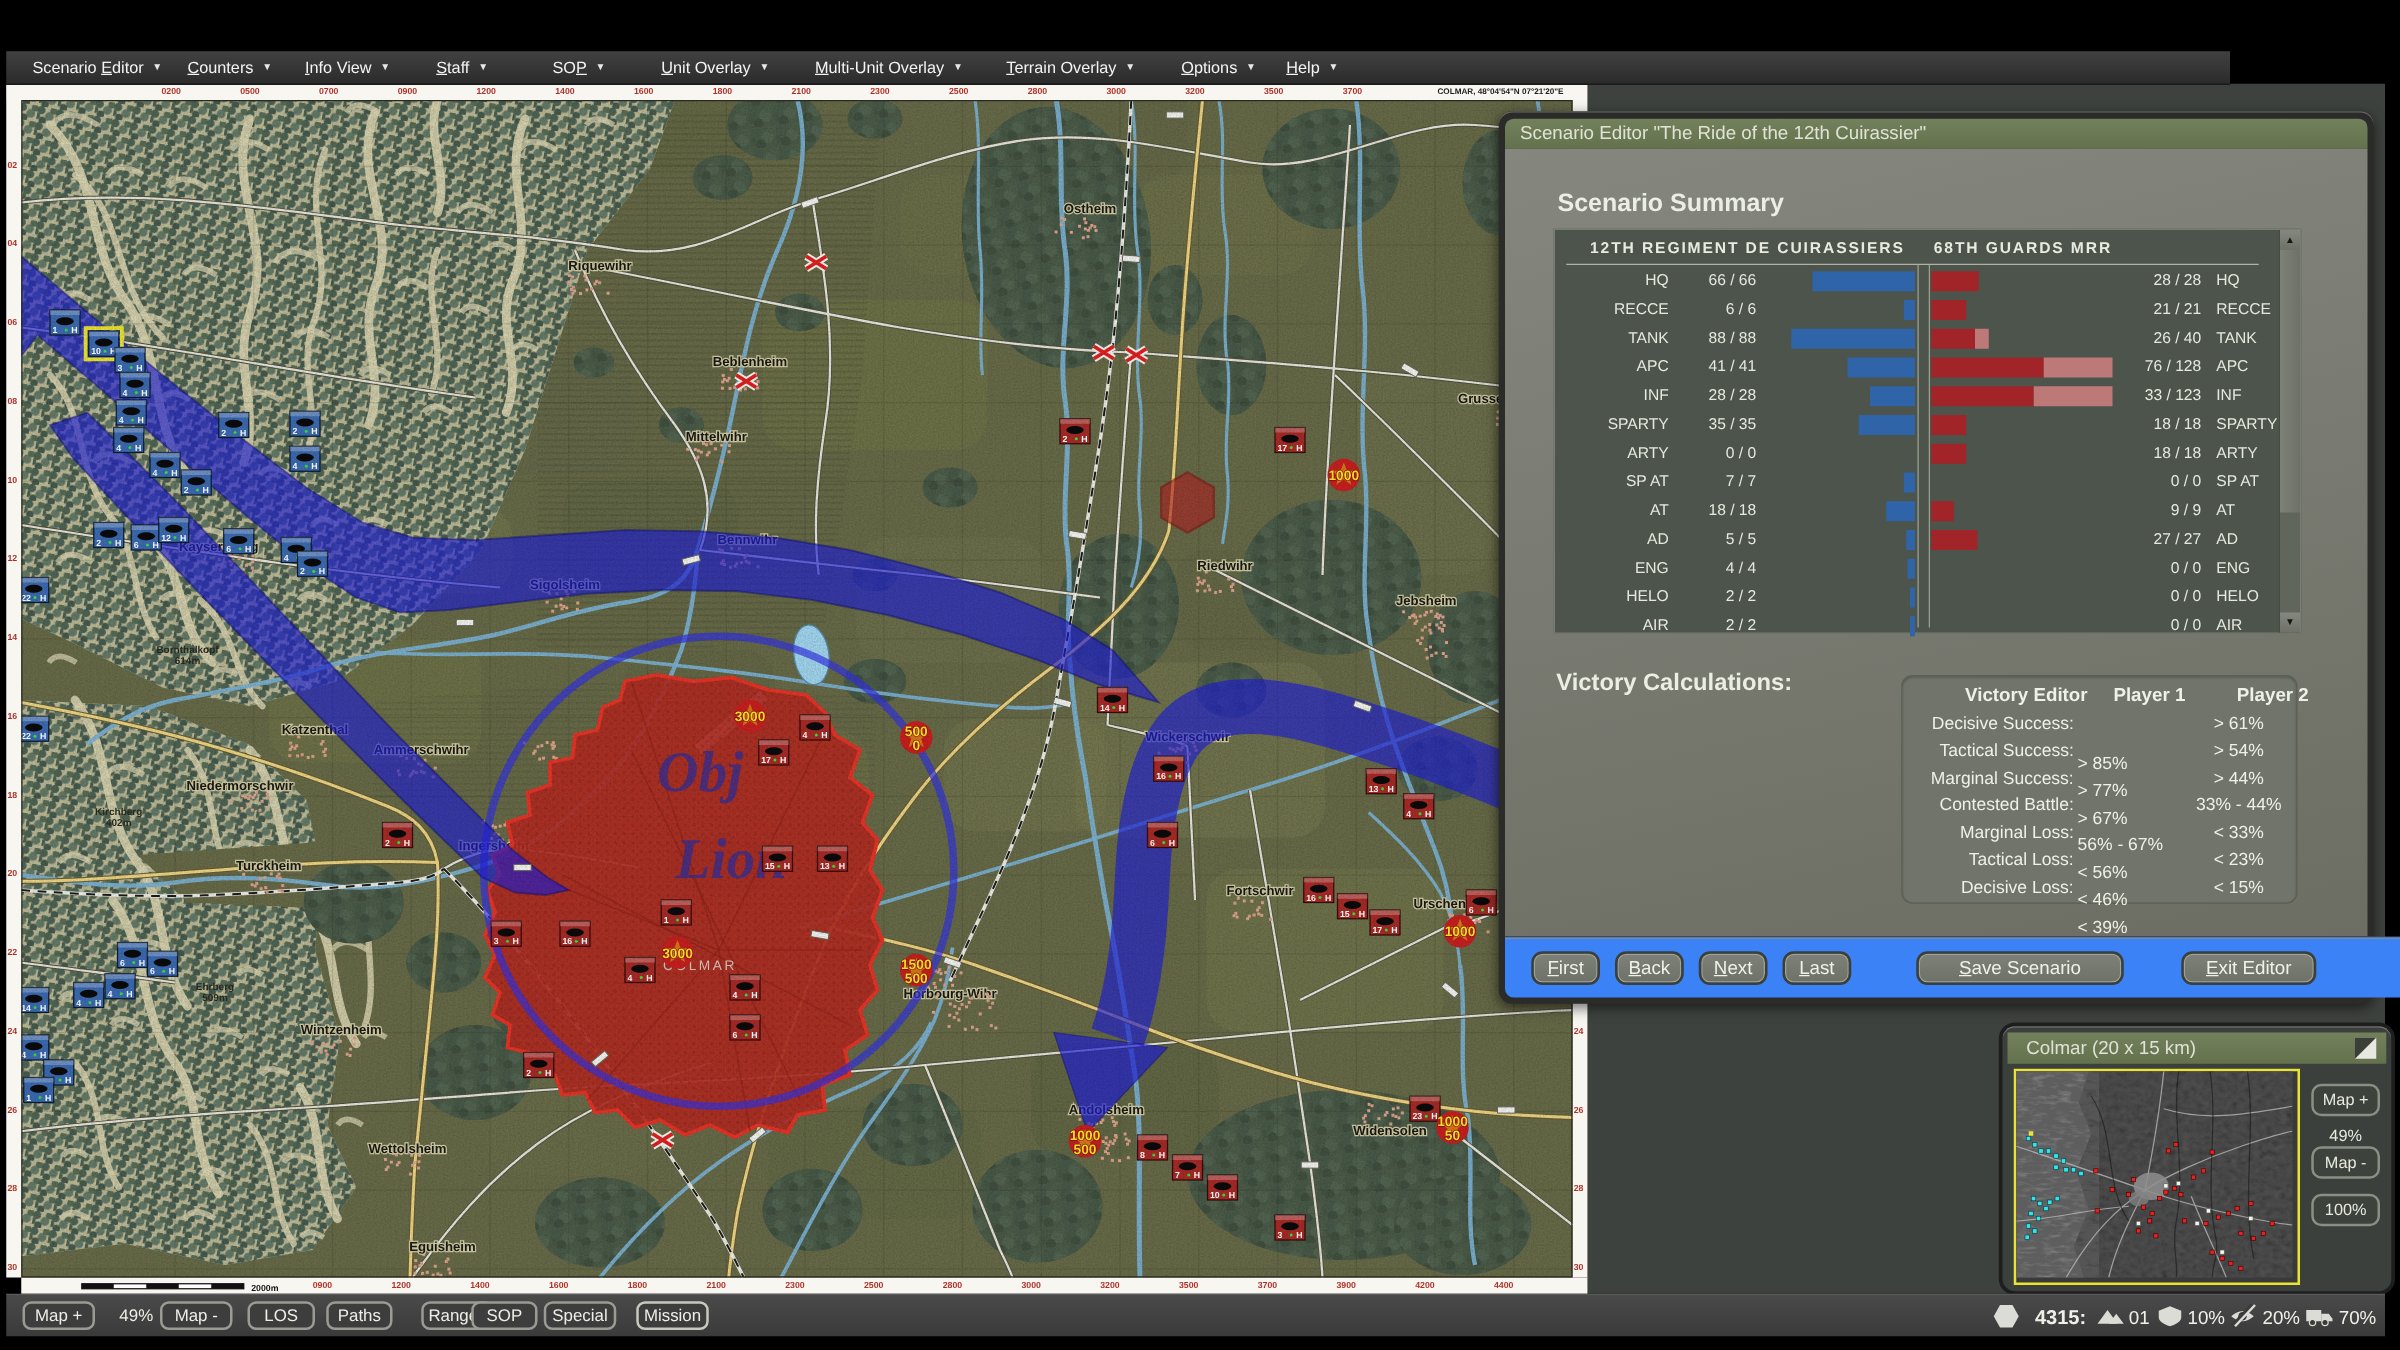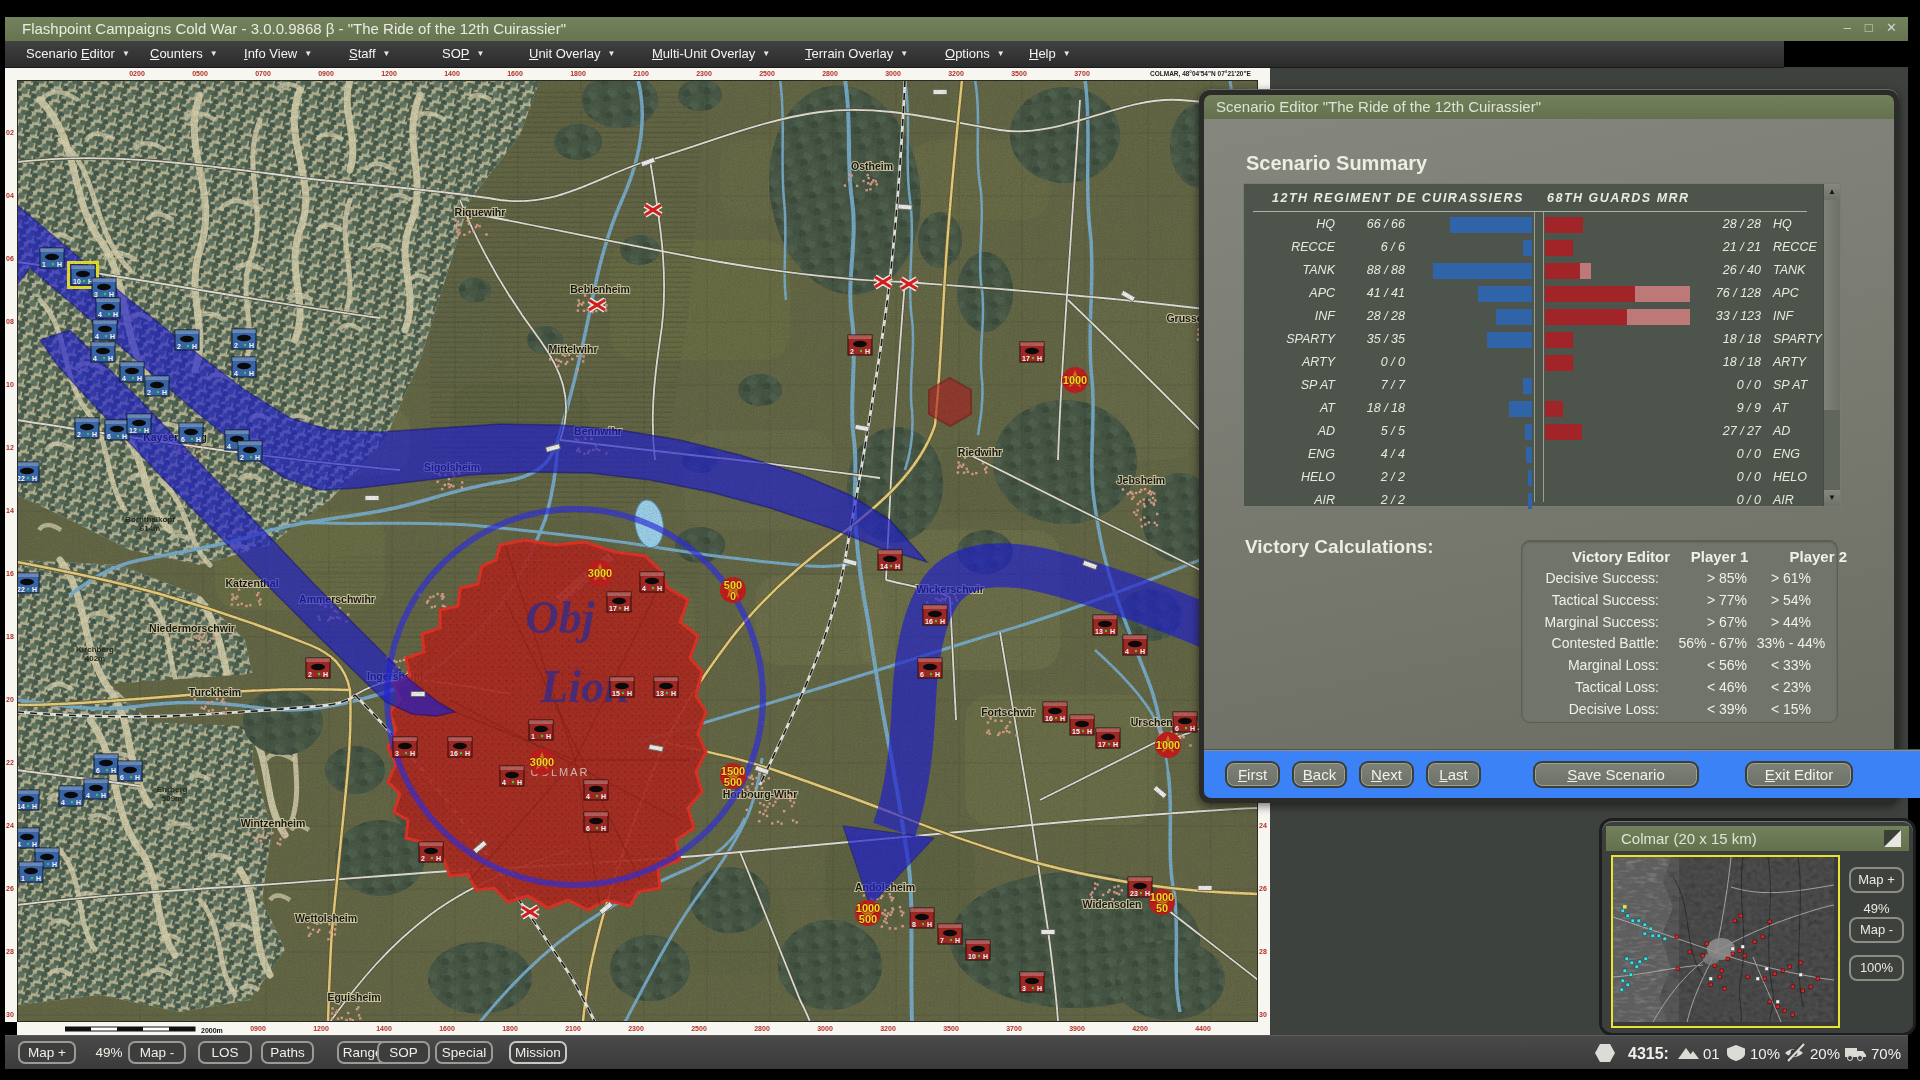--- a/index.html
+++ b/index.html
@@ -31,21 +31,21 @@
 #map{left:17px;top:80px;width:1241px;height:942px;background:#6a6d4b;}
 
 #sw{left:1199px;top:89px;width:700px;height:714px;background:#2b2b29;border-radius:11px;
   box-shadow:0 3px 10px rgba(0,0,0,.55), inset 0 1px 0 #6a6a66;}
 #swtitle{left:5px;top:6px;width:690px;height:24px;background:linear-gradient(#73805c,#64714d);
   color:#dfe3d5;font-size:15px;line-height:24px;border-radius:7px 7px 0 0;}
 #swbody{left:5px;top:30px;width:690px;height:630px;background:linear-gradient(168deg,#85867d,#6c6d63);}
 #swfoot{left:5px;top:660px;width:783px;height:48px;background:#3b82f6;border-top:1px solid #52544b;
   box-shadow:inset 0 1px 0 #8e9086;border-radius:0 0 7px 7px;}
 #ssum{left:42px;top:33px;font-size:20px;font-weight:bold;color:#ebeee3;}
-#stable{left:39px;top:64px;width:596px;height:322px;background:#4d544b;border:1px solid #787c72;font-style:italic;}
+#stable{left:39px;top:64px;width:596px;height:322px;background:#4d544b;border:1px solid #787c72;}
 .th{position:absolute;top:7px;font-weight:bold;color:#e8ebe0;font-size:12.5px;letter-spacing:1.5px;white-space:nowrap;}
 #srule{position:absolute;left:9px;top:27px;width:554px;height:1px;background:#aeb2a6;}
 .vline{position:absolute;top:28px;bottom:4px;width:1px;background:#9aa091;}
 .rw{position:absolute;left:0;width:100%;height:23px;font-size:12.5px;color:#e6e9de;}
 .c1{position:absolute;left:0;width:91px;text-align:right;top:3px;}
 .c2{position:absolute;left:95px;width:66px;text-align:right;top:3px;}
 .bb{position:absolute;top:3px;height:16px;background:#2f64a8;}
 .rb{position:absolute;top:3px;height:16px;left:301px;background:#a02428;}
 .rbl{position:absolute;top:3px;height:16px;background:#bd7878;}
 .c3{position:absolute;left:440px;width:77px;text-align:right;top:3px;}
@@ -56,21 +56,21 @@
   color:#15180f;font-size:8px;text-align:center;line-height:16px;}
 #sthumb{position:absolute;left:0;top:16px;width:16px;height:210px;background:linear-gradient(90deg,#7d8177,#6d7167);}
 
 #vtitle{left:41px;top:417px;font-size:19px;font-weight:bold;color:#ebeee3;}
 #vtext{left:41px;top:444px;width:330px;font-size:13.5px;color:#e8eadf;line-height:16.1px;white-space:pre;}
 #vtable{left:317px;top:421px;width:315px;height:181px;background:#70746a;border:1px solid #5a5e54;border-radius:9px;
   box-shadow:inset 0 1px 2px rgba(0,0,0,.25);color:#eff1e6;}
 .vh{position:absolute;top:7px;font-weight:bold;font-size:15px;}
 .vr{position:absolute;width:100%;font-size:14px;}
 .vl{position:absolute;left:0px;width:137px;text-align:right;}
-.vp1{position:absolute;left:140px;width:85px;text-align:right;}
+.vp1{position:absolute;left:140px;width:85px;text-align:left;margin-top:32px;}
 .vp2{position:absolute;left:228px;width:82px;text-align:center;}
 
 .btn{position:absolute;height:27px;border-radius:9px;border:2px solid #3c3f38;
   background:linear-gradient(#7e8177,#6e7167);box-shadow:inset 0 0 0 1px #9da295;
   color:#f0f2e8;font-size:15px;text-align:center;box-sizing:border-box;line-height:23px;}
 .btn u{text-decoration:underline;}
 
 #mm{left:1602px;top:821px;width:311px;height:212px;background:#3c403c;border-radius:10px;
   box-shadow:0 0 0 3px #1e1e1e, inset 0 1px 0 #777;}
 #mmtitle{left:4px;top:5px;width:303px;height:25px;background:linear-gradient(#73805c,#64714d);
@@ -86,24 +86,20 @@
   border-top:1px solid #5a5a5a;}
 .sbn{position:absolute;top:5px;height:23px;border-radius:7px;border:2px solid #9b9b93;
   background:#3d3d3d;color:#efefe8;font-size:13.5px;text-align:center;line-height:19px;box-sizing:border-box;}
 #s49{position:absolute;top:9px;left:84px;width:40px;color:#efefe8;font-size:13.5px;text-align:center;}
 </style>
 </head>
 <body>
 <div id="app">
   <div class="abs" id="rightbg"></div>
   <div class="abs" id="botbg"></div>
-  <div class="abs" id="titlebar">
-      <span id="titletext">Flashpoint Campaigns Cold War - 3.0.0.9868 β - "The Ride of the 12th Cuirassier"</span>
-    <span id="winbtns">– □ ✕</span>
-    </div>
   <div class="abs" id="menubar">
     <span class="mi" style="left:21px">Scenario <u>E</u>ditor<span class="car">▼</span></span>
     <span class="mi" style="left:145px"><u>C</u>ounters<span class="car">▼</span></span>
     <span class="mi" style="left:239px"><u>I</u>nfo View<span class="car">▼</span></span>
     <span class="mi" style="left:344px"><u>S</u>taff<span class="car">▼</span></span>
     <span class="mi" style="left:437px">SO<u>P</u><span class="car">▼</span></span>
     <span class="mi" style="left:524px"><u>U</u>nit Overlay<span class="car">▼</span></span>
     <span class="mi" style="left:647px"><u>M</u>ulti-Unit Overlay<span class="car">▼</span></span>
     <span class="mi" style="left:800px"><u>T</u>errain Overlay<span class="car">▼</span></span>
     <span class="mi" style="left:940px"><u>O</u>ptions<span class="car">▼</span></span>

